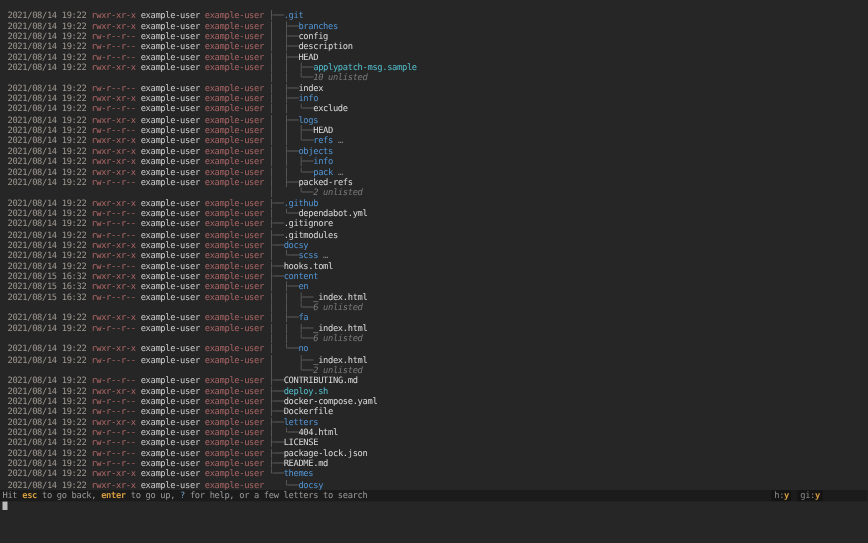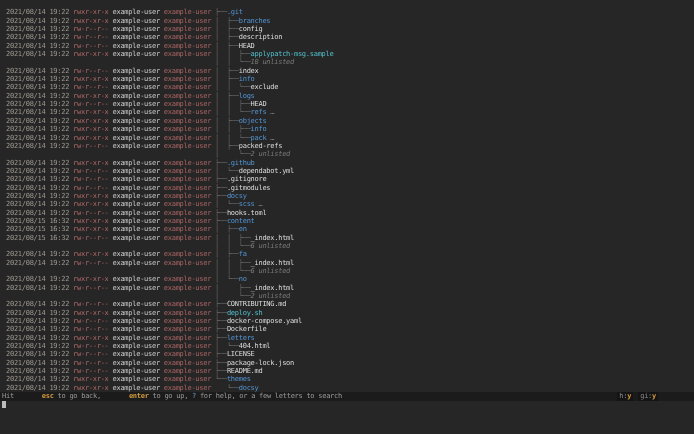--- a/index.html
+++ b/index.html
@@ -23,21 +23,21 @@
   .c-group{color:#ab6565;}
   .c-prefix{color:#6b6b6b;}
   .n-dir{color:#5295d4;font-weight:normal;}
   .n-file{color:#dcdcdc;}
   .n-exe{color:#53c0cf;}
   .n-unlisted{color:#7a7a7a;font-style:italic;}
   .suffix{color:#8a8a8a;}
   .statusbar{
     background:#1b1b1b;color:#9a9a9a;padding-left:2px;position:relative;
   }
-  .key{color:#d19a3f;font-weight:bold;margin-left:24px;}
+  .key{color:#d19a3f;font-weight:bold;}
   .help-key{color:#74a2c6;}
   .flags{position:absolute;right:36px;top:0;height:100%;display:flex;gap:5px;}
   .flag{background:#141414;padding:0 2px;}
   .flag-label{color:#8a8a8a;}
   .flag-value{color:#d19a3f;font-weight:bold;}
   .input-row{padding-left:2px;}
   .cursor{display:inline-block;width:4px;height:7px;background:#bdbdbd;vertical-align:middle;margin-top:-1px;}
 </style>
 </head>
 <body>

